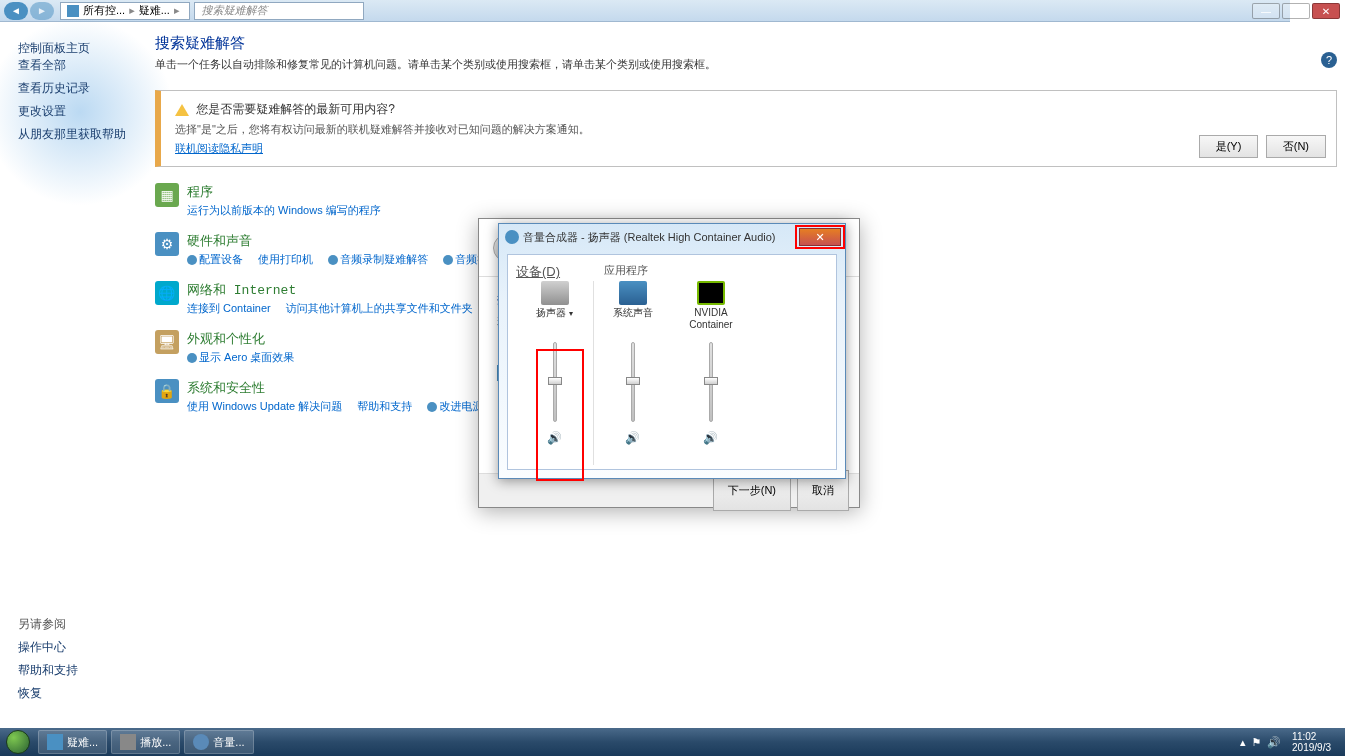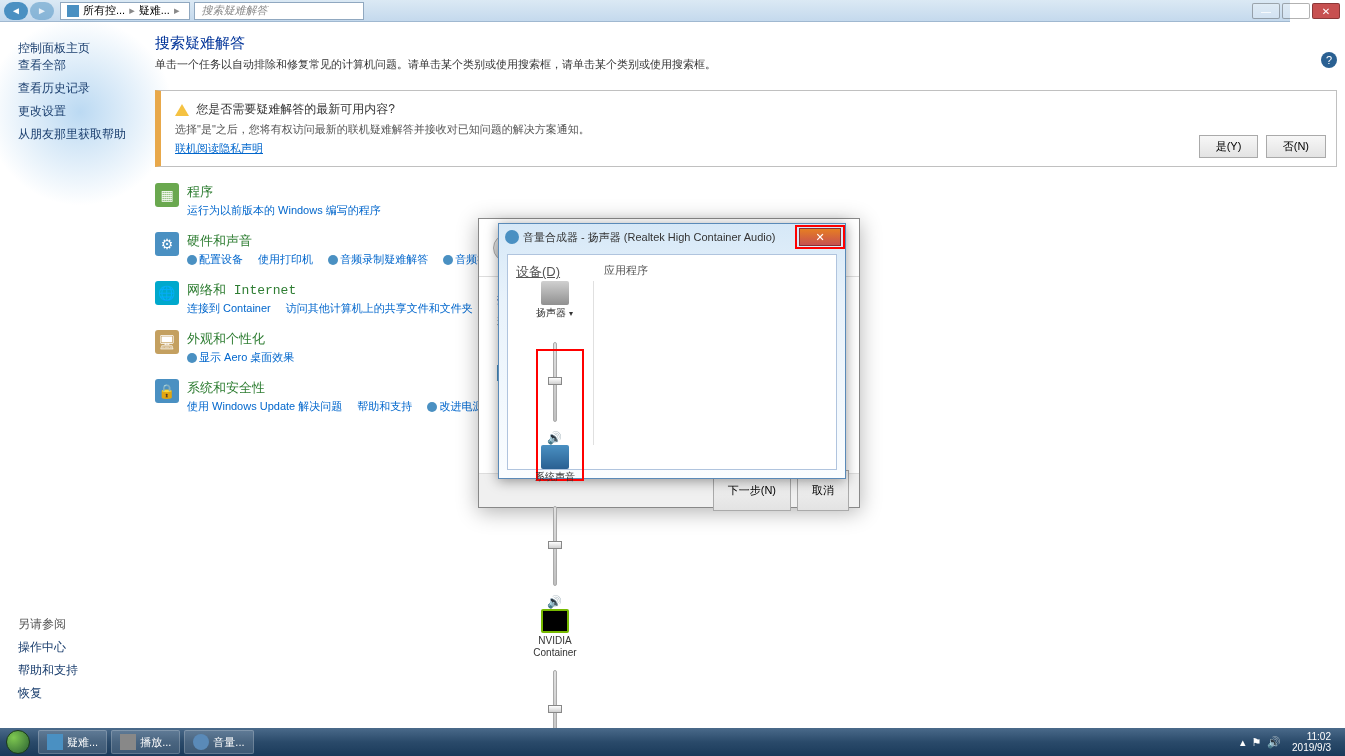--- a/index.html
+++ b/index.html
@@ -61,21 +61,21 @@
 .wizard-footer { position: absolute; bottom: 0; left: 0; right: 0; height: 34px; background: #f0f0f0; border-top: 1px solid #ddd; display: flex; align-items: center; justify-content: flex-end; padding: 0 10px; }
 .wizard-footer button { padding: 12px 14px; font-size: 11px; background: linear-gradient(#f7f7f7,#e3e3e3); border: 1px solid #aaa; margin-left: 6px; cursor: pointer; }
 
 
 .mixer { position: absolute; left: 498px; top: 223px; width: 348px; height: 256px; background: linear-gradient(to bottom, #d6e8f7 0%, #e8f2fb 30%, #fafdff 100%); border: 1px solid #5a8ab8; box-shadow: 0 2px 12px rgba(0,0,0,0.4); }
 .mixer-title { height: 26px; display: flex; align-items: center; padding: 0 6px; font-size: 11px; color: #333; }
 .mixer-title .icon { width: 14px; height: 14px; background: #4a90c2; border-radius: 50%; margin-right: 4px; }
 .mixer-close { position: absolute; right: 4px; top: 4px; width: 42px; height: 18px; background: linear-gradient(#e67e22, #c75050); border: 1px solid #8a3030; color: #fff; font-size: 11px; display: flex; align-items: center; justify-content: center; cursor: pointer; }
 .mixer-close-highlight { position: absolute; right: 0px; top: 1px; width: 50px; height: 24px; border: 2px solid #ff0000; pointer-events: none; }
 .mixer-body { position: absolute; left: 8px; right: 8px; top: 30px; bottom: 8px; background: #fff; border: 1px solid #b0c4de; padding: 8px; }
-.mixer-cols { display: flex; height: calc(100% - 14px); flex-direction: column; }
+.mixer-cols { display: flex; height: calc(100% - 14px); }
 .mixer-col { width: 78px; text-align: center; position: relative; }
 .mixer-col.first { border-right: 1px solid #e0e0e0; }
 .mx-icon { width: 28px; height: 24px; margin: 0 auto 2px; background: #888; border-radius: 2px; }
 .mx-icon.speaker { background: linear-gradient(#d0d0d0,#909090); }
 .mx-icon.system { background: linear-gradient(#4a90c2,#2a6092); }
 .mx-icon.nvidia { background: #000; border: 2px solid #76b900; }
 .mx-label { font-size: 10px; color: #333; margin-bottom: 6px; line-height: 1.2; height: 24px;}
 .mx-slider-wrap { height: 90px; display: flex; align-items: center; justify-content: center; position: relative; }
 .mx-track { width: 4px; height: 80px; background: linear-gradient(to bottom, #e0e0e0, #c0c0c0); border: 1px solid #aaa; position: relative; border-radius: 2px;}
 .mx-thumb { position: absolute; left: 50%; transform: translateX(-50%); width: 14px; height: 8px; background: linear-gradient(#fff,#d0d0d0); border: 1px solid #888; bottom: 36px; }
@@ -86,21 +86,21 @@
 .help-icon { position: absolute; right: 8px; top: 30px; width: 16px; height: 16px; background: #2a6092; color: #fff; border-radius: 50%; font-size: 11px; display: flex; align-items: center; justify-content: center; }
 
 
 .taskbar { position: absolute; left: 0; right: 0; bottom: 0; height: 28px; background: linear-gradient(to bottom, #4a6a8a 0%, #2a4a6a 50%, #1a3a5a 100%); display: flex; align-items: center; }
 .start-orb { width: 36px; height: 28px; display: flex; align-items: center; justify-content: center; }
 .start-orb .orb { width: 24px; height: 24px; border-radius: 50%; background: radial-gradient(circle at 30% 30%, #7ec850, #2a6032); border: 1px solid #1a3a1a; }
 .task-item { height: 24px; padding: 0 8px; margin: 0 2px; background: rgba(255,255,255,0.15); border: 1px solid rgba(255,255,255,0.2); display: flex; align-items: center; color: #fff; font-size: 11px; border-radius: 2px;}
 .task-item .ti-icon { width: 16px; height: 16px; background: #4a90c2; margin-right: 4px; }
 .systray { margin-left: auto; display: flex; align-items: center; color: #fff; font-size: 10px; padding-right: 14px; }
 .systray .tray-icon { margin: 0 3px; font-size: 11px; }
-.systray .clock { text-align: right; margin-left: 8px; line-height: 1.1;}
+.systray .clock { margin-left: 8px; line-height: 1.1;}
 
 .section-labels { display: flex; }
 .section-labels .lbl1 { width: 78px; font-size: 13px; color: #555; text-decoration: underline; }
 .section-labels .lbl2 { font-size: 11px; color: #555; margin-left: 10px;}
 </style>
 </head>
 <body>
 
 <div class="toolbar">
   <span class="nav-arrow">◄</span>

